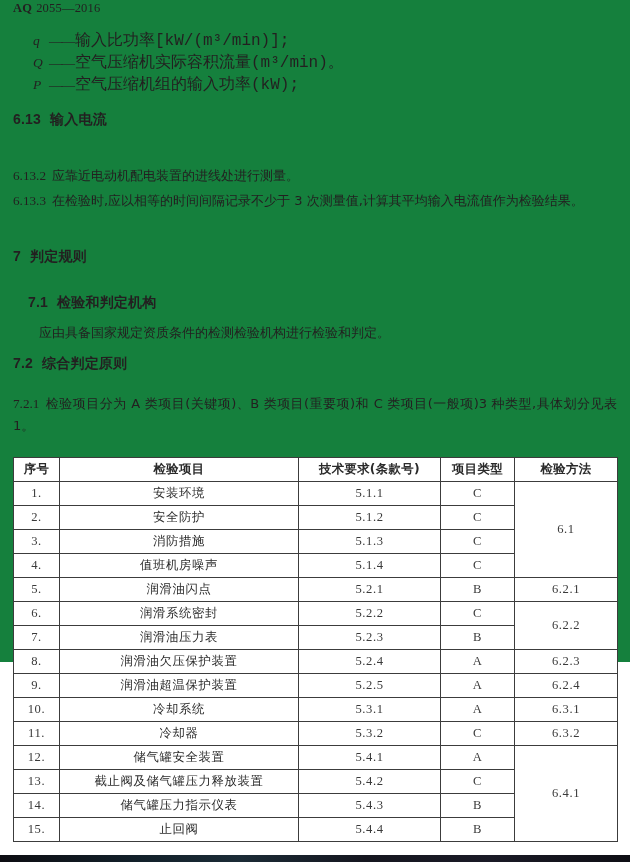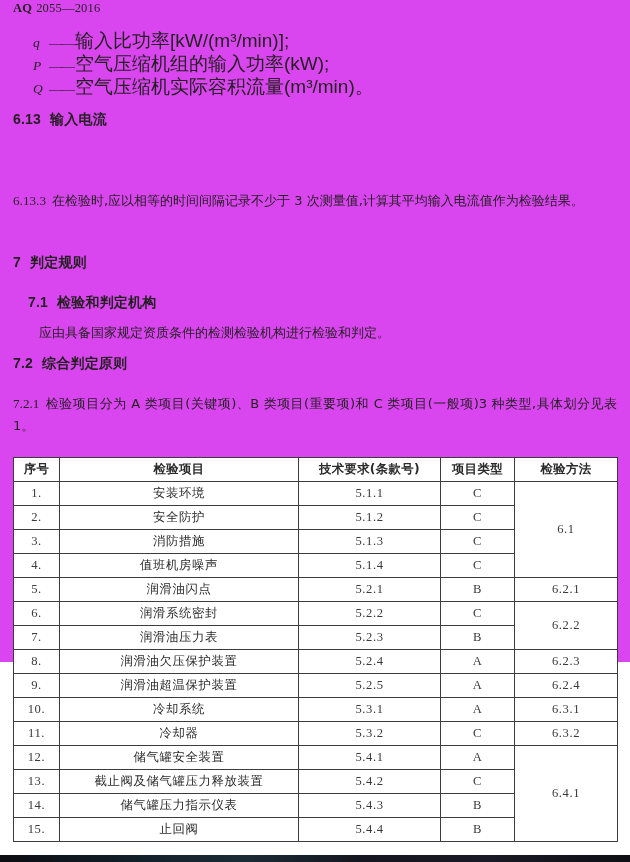--- a/index.html
+++ b/index.html
@@ -15,21 +15,21 @@
     font-family: "Liberation Serif", "DejaVu Serif", serif;
     color: #231f20;
     -webkit-font-smoothing: antialiased;
   }
 
   .page {
     position: absolute;
     left: 0; top: 0;
     width: 630px;
     height: 662px;
-    background: #d946ef;
+    background: #15803d;
   }
 
   
   .running-head {
     position: absolute;
     left: 13px;
     top: 1px;
     font-family: "Liberation Serif", "DejaVu Serif", serif;
     font-size: 12.5px;
     letter-spacing: 0.2px;
@@ -60,22 +60,22 @@
     font-style: italic;
     font-family: "Liberation Serif", "DejaVu Serif", serif;
     display: inline-block;
     min-width: 13px;
   }
   .dash {
     letter-spacing: -1px;
     padding: 0 1px 0 3px;
   }
   .cjk {
-    font-family: Liberation Sans, sans-serif;
-    font-size: 19px;
+    font-family: Liberation Mono, monospace;
+    font-size: 16px;
   }
 
   
   .clause-h {
     position: absolute;
     font-family: "DejaVu Sans", "Liberation Sans", sans-serif;
     font-weight: bold;
     font-size: 14px;
     white-space: nowrap;
     letter-spacing: 0.2px;
@@ -188,38 +188,41 @@
 
   <div class="running-head">
     <span class="std-code">AQ</span><span class="std-num">2055—2016</span>
   </div>
 
   <div class="symbol-list">
     <div class="symbol-line">
       <span class="sym">q</span><span class="dash">——</span><span class="cjk">输入比功率[kW/(m³/min)];</span>
     </div>
     <div class="symbol-line">
+      <span class="sym">Q</span><span class="dash">——</span><span class="cjk">空气压缩机实际容积流量(m³/min)。</span>
+    </div>
+    <div class="symbol-line">
       <span class="sym">P</span><span class="dash">——</span><span class="cjk">空气压缩机组的输入功率(kW);</span>
     </div>
-    <div class="symbol-line">
-      <span class="sym">Q</span><span class="dash">——</span><span class="cjk">空气压缩机实际容积流量(m³/min)。</span>
-    </div>
   </div>
 
   <div class="clause-h" style="left:13px; top:111px;">
     <span class="cnum">6.13</span><span class="ctitle">输入电流</span>
   </div>
 
 
+  <div class="para" style="left:13px; top:165px; width:600px;">
+    <span class="pnum">6.13.2</span><span>应靠近电动机配电装置的进线处进行测量。</span>
+  </div>
 
   <div class="para" style="left:13px; top:190px; width:604px;">
     <span class="pnum">6.13.3</span><span>在检验时,应以相等的时间间隔记录不少于 3 次测量值,计算其平均输入电流值作为检验结果。</span>
   </div>
 
-  <div class="clause-h" style="left:13px; top:254px;">
+  <div class="clause-h" style="left:13px; top:248px;">
     <span class="cnum">7</span><span class="ctitle">判定规则</span>
   </div>
 
   <div class="clause-h" style="left:28px; top:294px;">
     <span class="cnum">7.1</span><span class="ctitle">检验和判定机构</span>
   </div>
 
   <div class="para" style="left:39px; top:322px; width:575px;">
     <span>应由具备国家规定资质条件的检测检验机构进行检验和判定。</span>
   </div>

